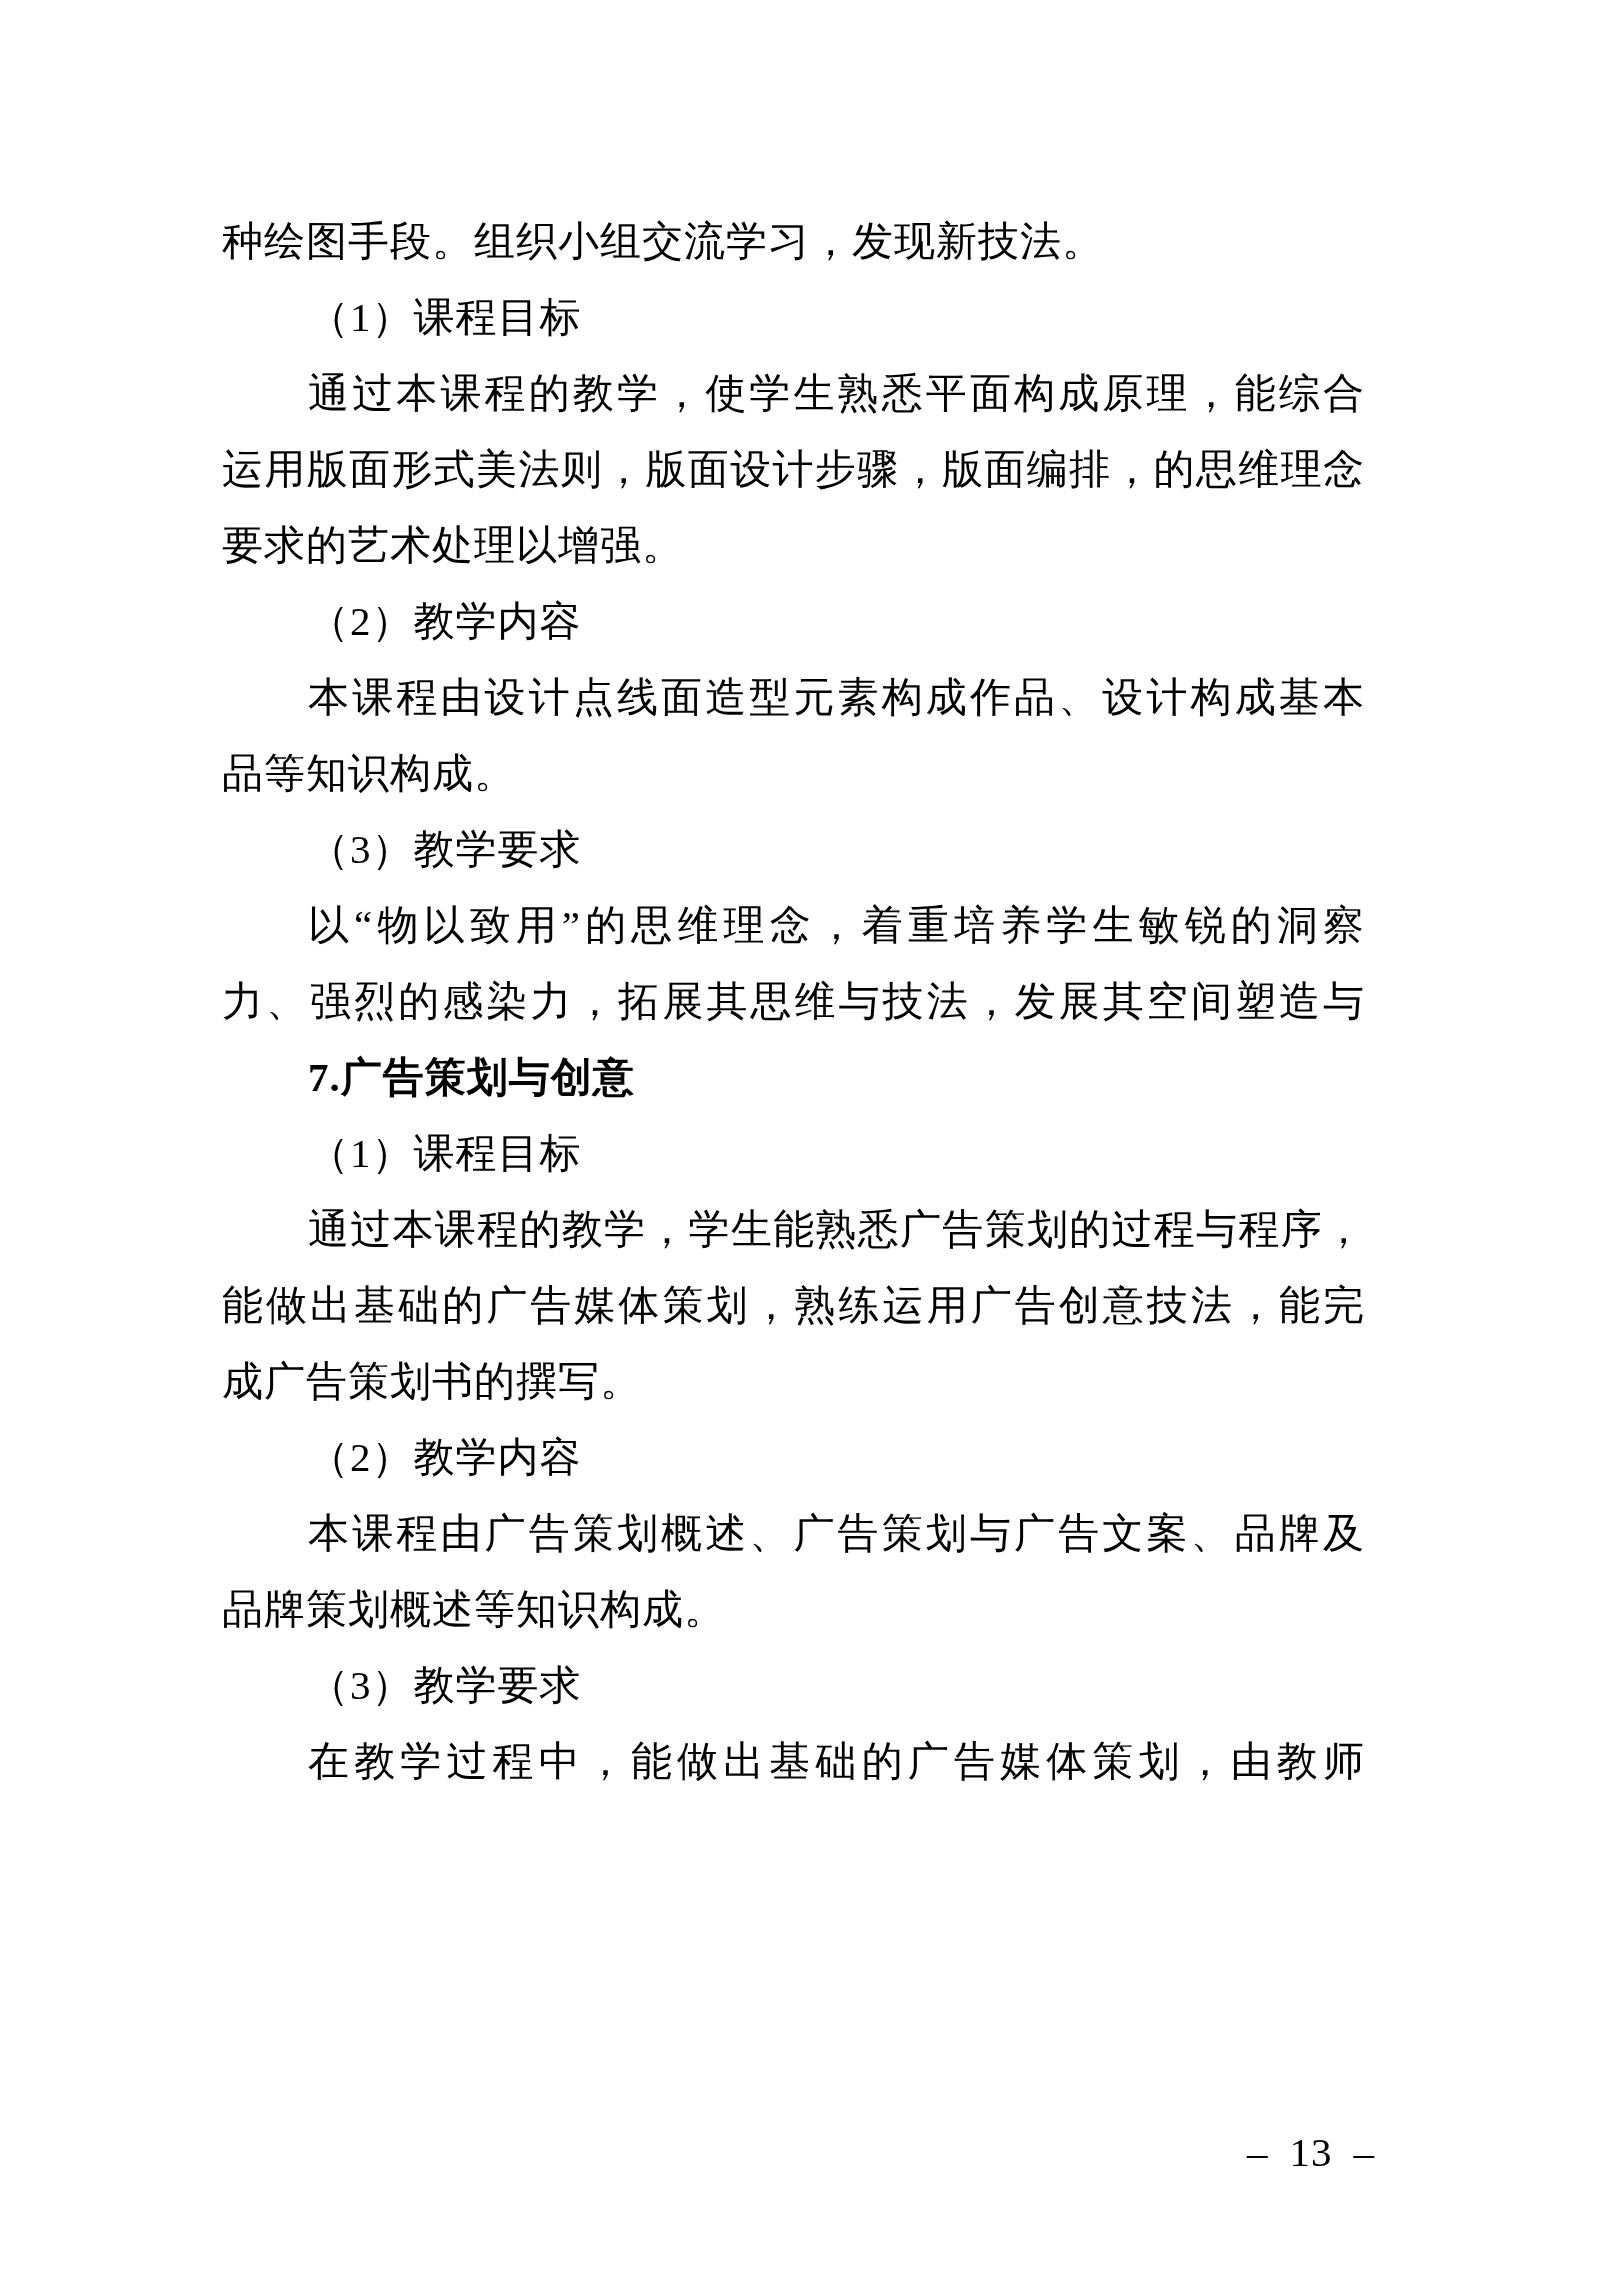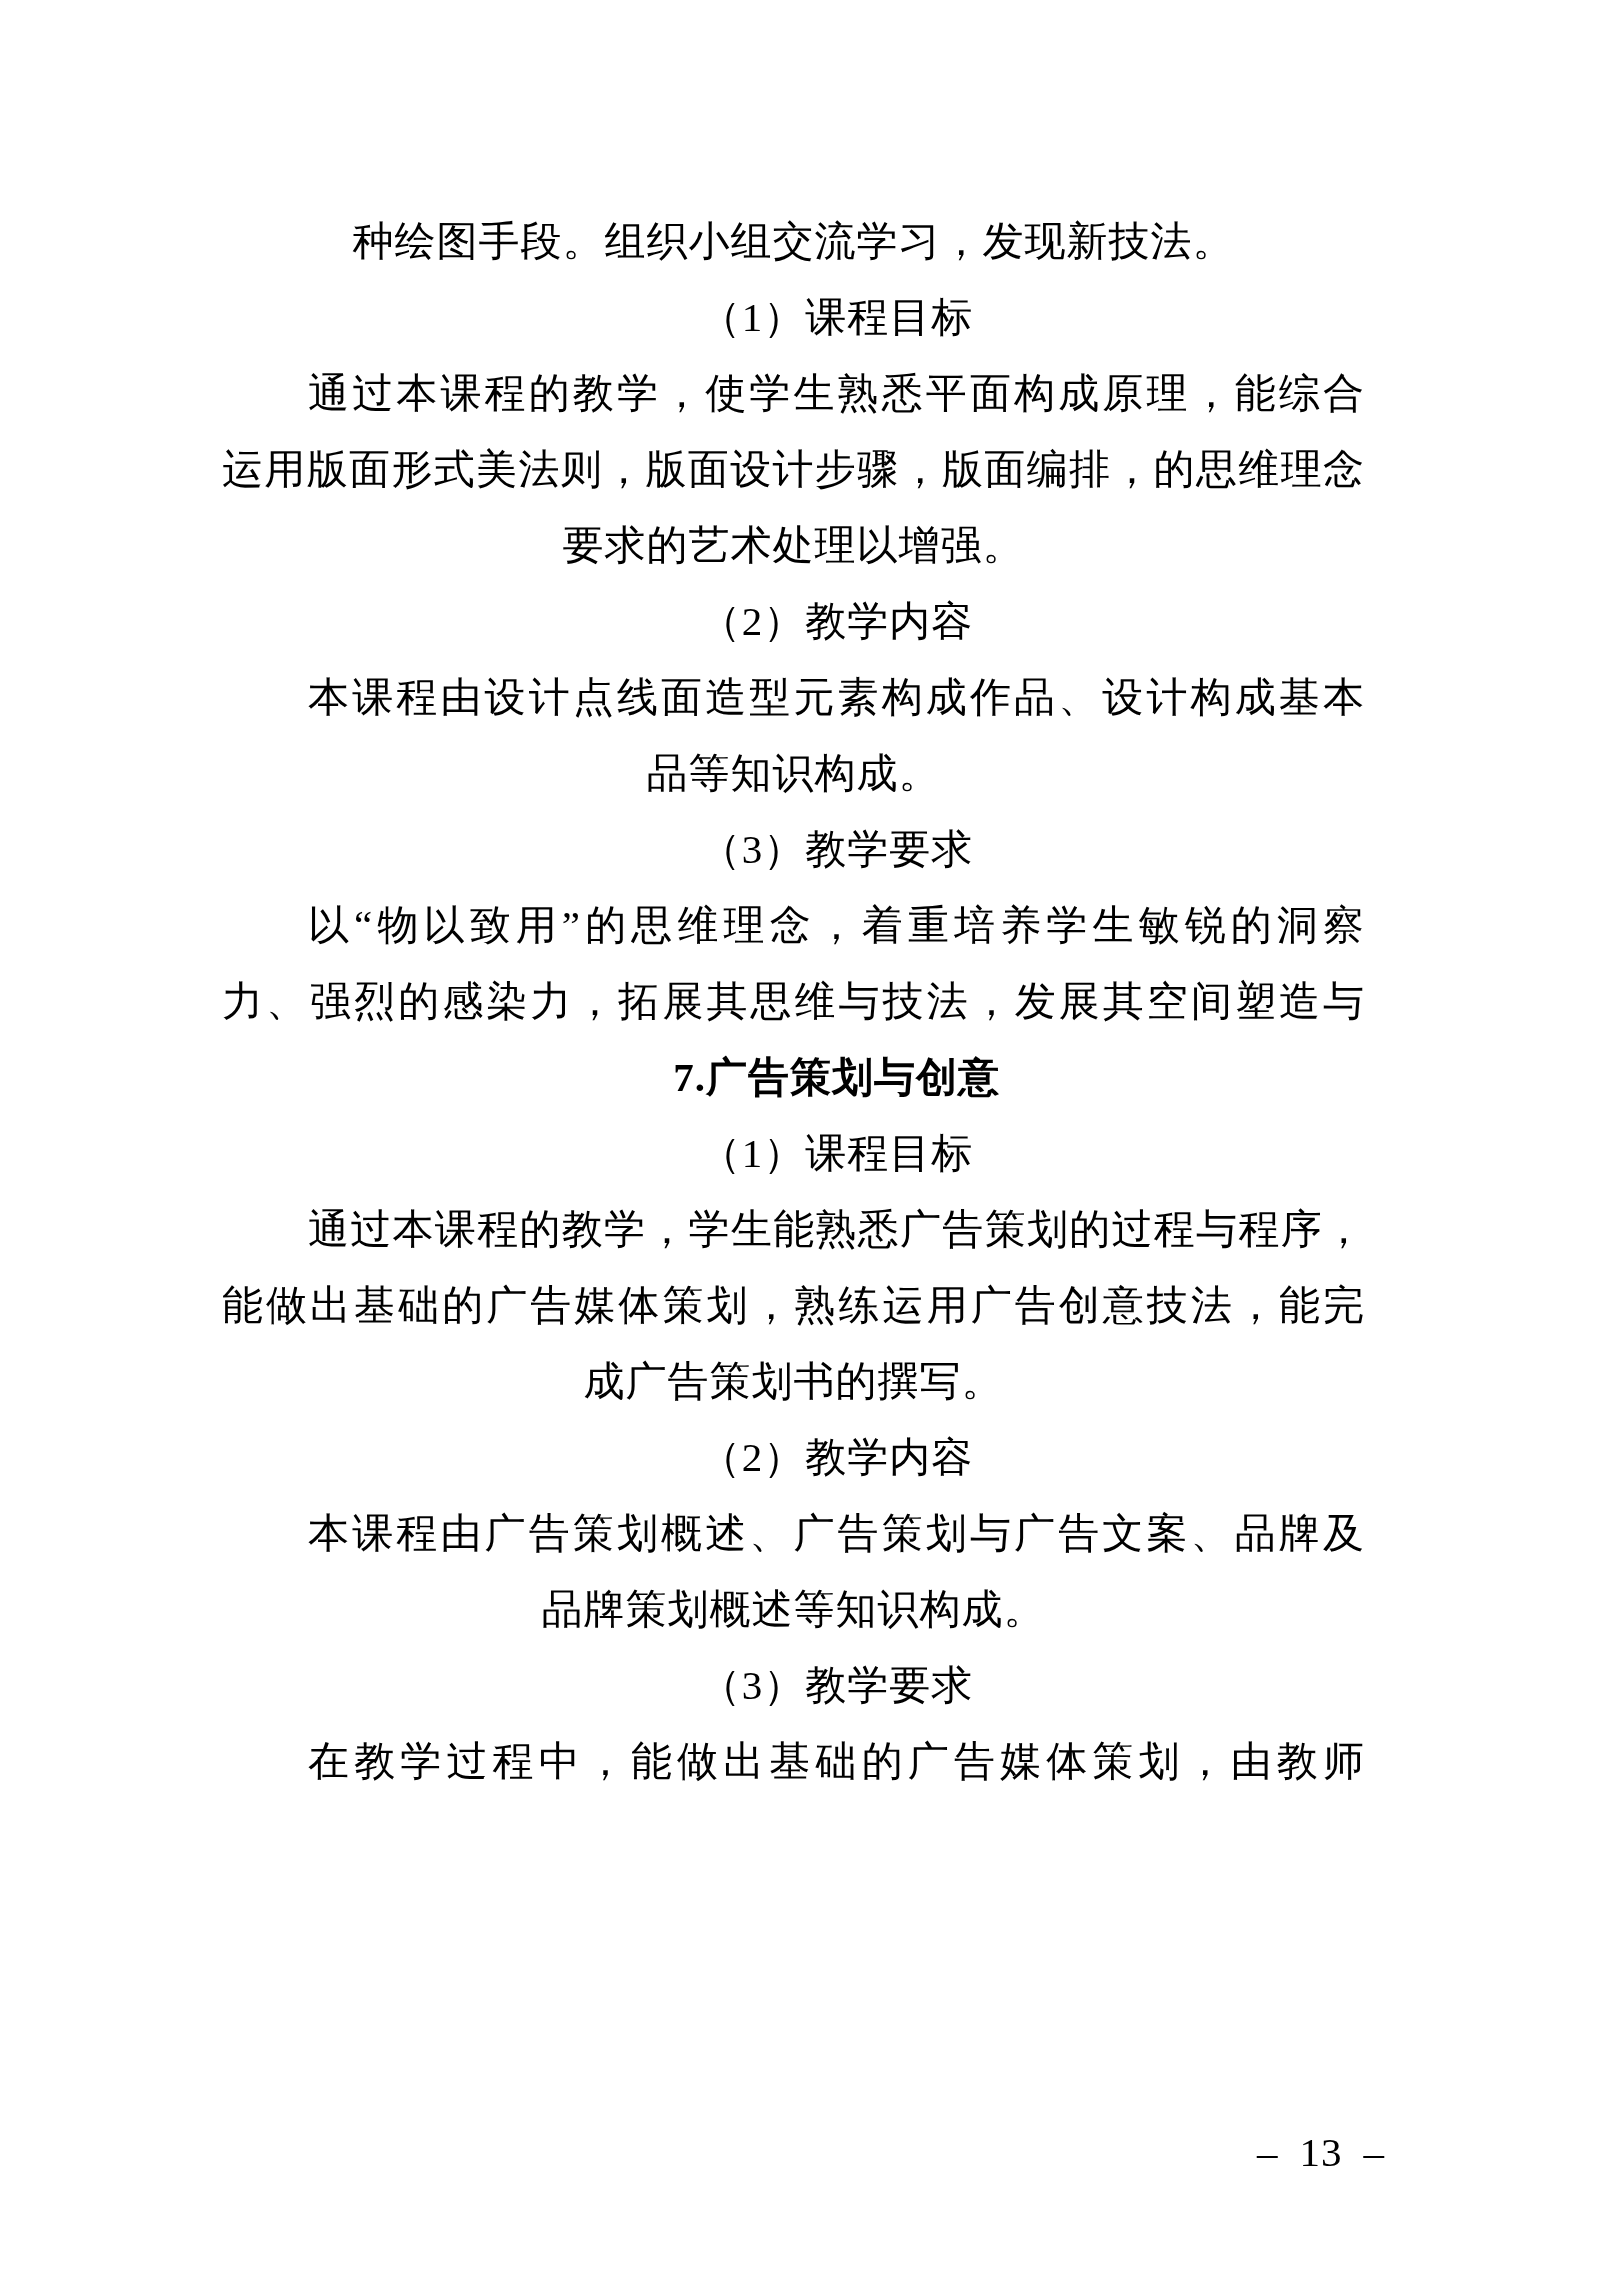--- a/index.html
+++ b/index.html
@@ -21,37 +21,37 @@
     left: 222px;
     top: 203px;
     width: 1143px;
   }
   .line {
     height: 76px;
     line-height: 76px;
     font-size: 41px;
     letter-spacing: 1px;
     overflow: hidden;
-    text-align: center;
+    text-align: left;
   }
   .line.indent {
     text-indent: 86px;
   }
   .line.bold {
     font-weight: 700;
   }
   .line.justify {
     text-align: justify;
     text-align-last: justify;
     text-justify: inter-character;
   }
   .page-number {
     position: absolute;
     top: 2129px;
-    right: 236px;
+    right: 246px;
     height: 47px;
     line-height: 47px;
     font-size: 41px;
     letter-spacing: 1px;
     word-spacing: 9.8px;
     color: #000000;
   }
 </style>
 </head>
 <body>

